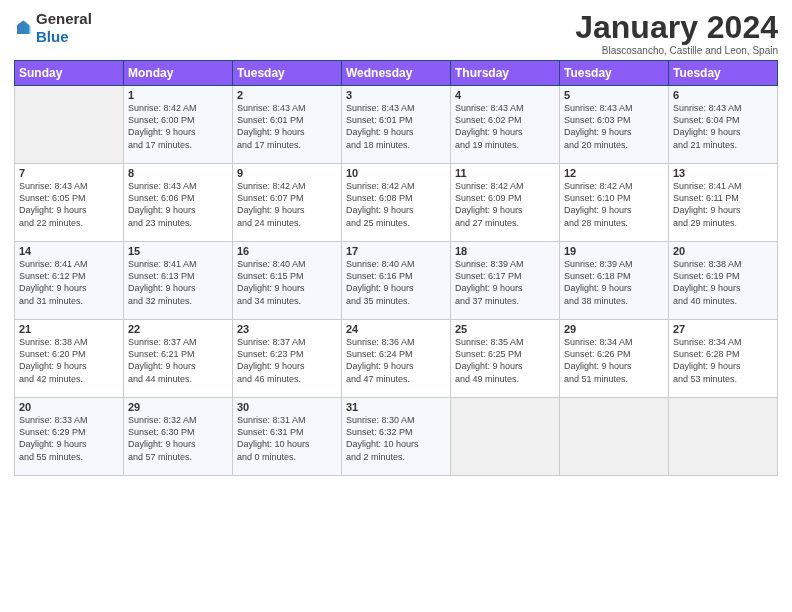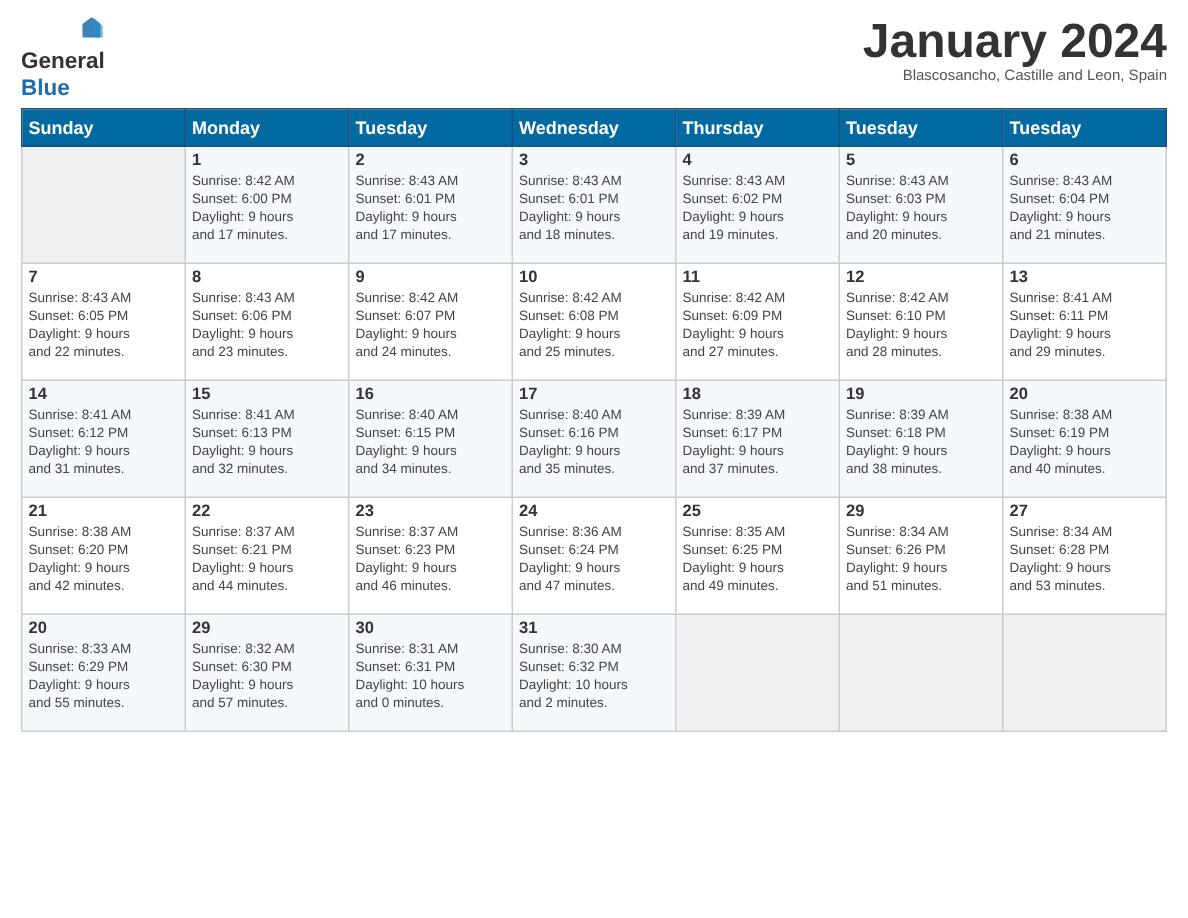--- a/index.html
+++ b/index.html
@@ -15,23 +15,22 @@
       padding: 10px 14px 6px 14px;
     }
     .header-row {
       display: flex;
       justify-content: space-between;
       align-items: flex-start;
       margin-bottom: 4px;
     }
     .logo {
       display: flex;
-      align-items: flex-end;
+      align-items: center;
       gap: 4px;
-      flex-direction: column;
     }
     .logo-icon {
       width: 18px;
       height: 18px;
     }
     .title-block {
       text-align: right;
     }
     .calendar-title {
       font-size: 32px;
@@ -42,21 +41,21 @@
     .calendar-subtitle {
       font-size: 10px;
       color: #555;
     }
     table {
       width: 100%;
       border-collapse: collapse;
       table-layout: fixed;
     }
     thead tr th {
-      background-color: #0369a1;
+      background-color: #8b5cf6;
       color: #fff;
       font-size: 12px;
       font-weight: bold;
       padding: 5px 4px;
       text-align: left;
       border: 1px solid #1a4f80;
     }
     tbody tr td {
       vertical-align: top;
       padding: 3px 4px;

